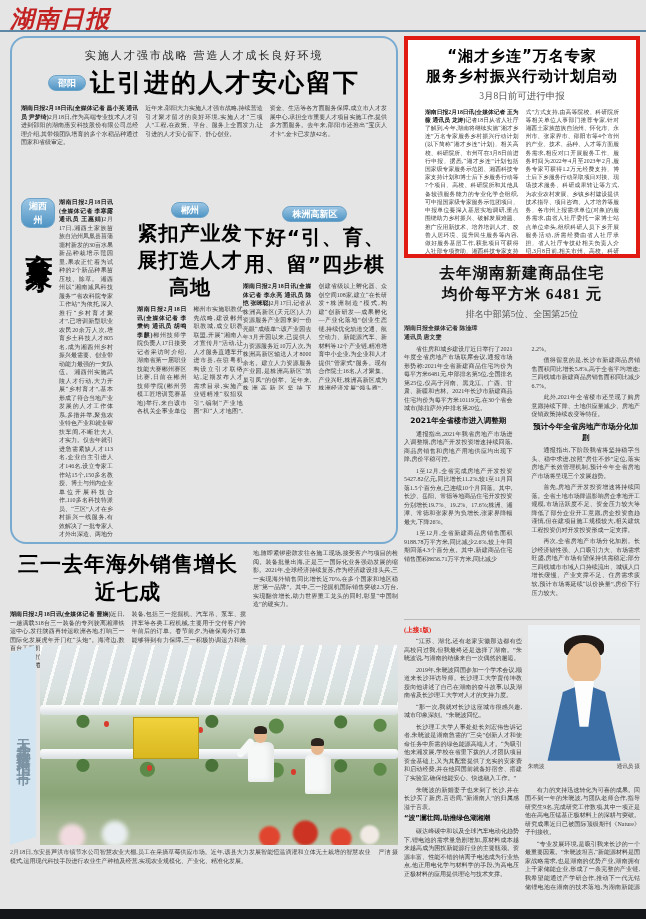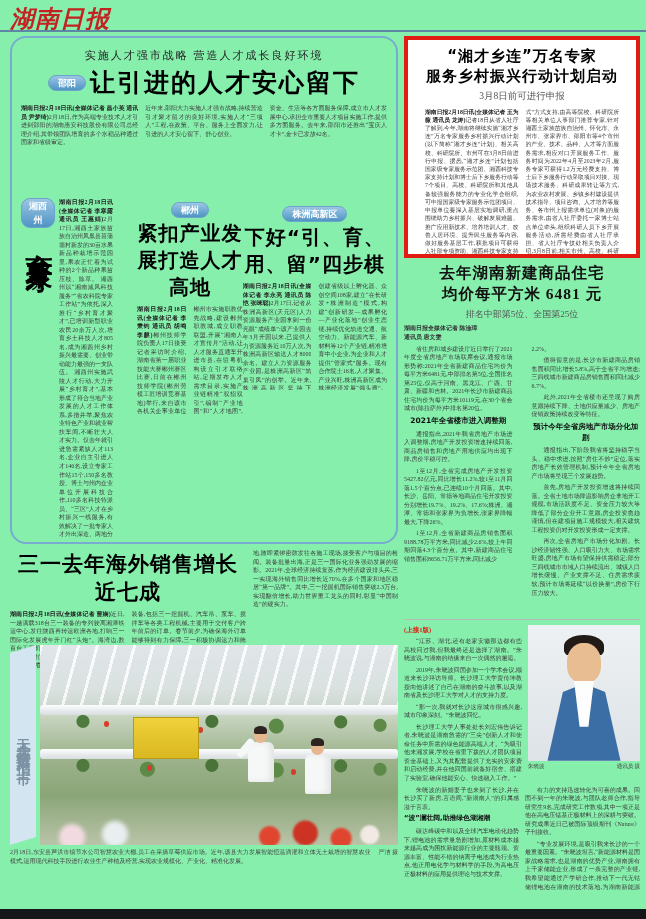--- a/index.html
+++ b/index.html
@@ -1,17 +1,17 @@
 <!DOCTYPE html>
 <html><head>
 <meta charset="utf-8">
 <style>
   html,body{margin:0;padding:0;}
   body{background:#888;}
-  .page{position:relative;width:646px;height:919px;margin:0 auto;background:#86efac;overflow:hidden;
+  .page{position:relative;width:646px;height:919px;margin:0 auto;background:#e5e5e5;overflow:hidden;
         font-family:"Liberation Serif","DejaVu Serif",serif;color:#333;}
   
   .hdr{position:absolute;top:0;left:0;right:0;height:30px;}
   .logo{position:absolute;left:10px;top:3px;font-size:24px;font-weight:bold;font-style:italic;
         color:#c32222;letter-spacing:1px;font-family:"DejaVu Serif",serif;}
   .hdr-right{position:absolute;right:8px;top:2px;text-align:right;}
   .hdr-meta{display:inline-block;vertical-align:bottom;margin-right:4px;text-align:right;}
   .hdr-date{font-size:5.5px;color:#555;}
   .hdr-editors{font-size:4.5px;color:#777;margin-top:2px;}
   .hdr-section{display:inline-block;vertical-align:bottom;font-size:22px;font-weight:bold;color:#111;}

